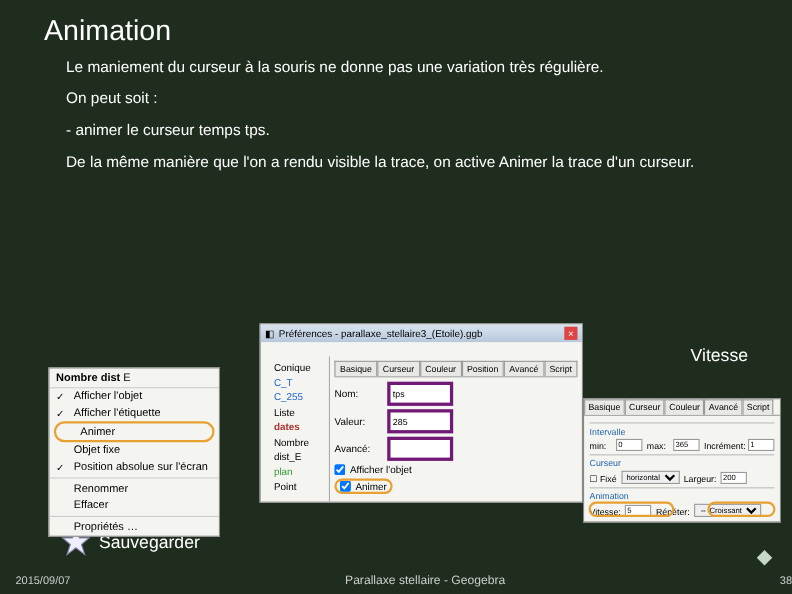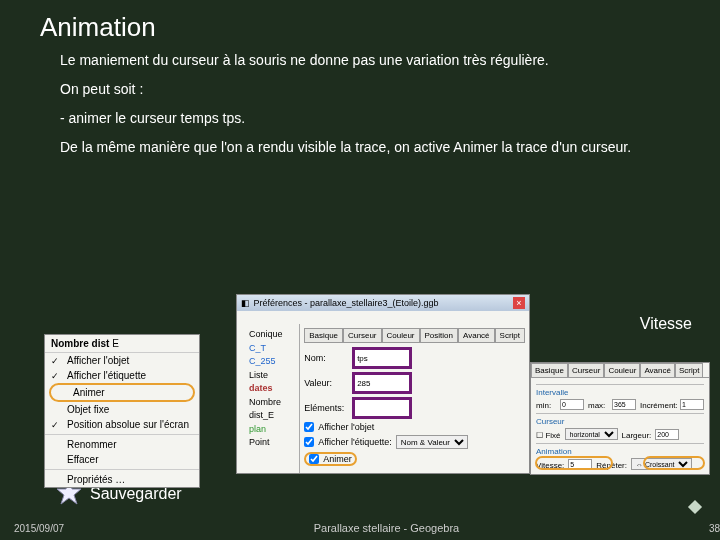--- a/index.html
+++ b/index.html
@@ -2,21 +2,21 @@
 <html><head>
 <meta charset="utf-8">
 <style>
   * { margin: 0; padding: 0; box-sizing: border-box; }
   html, body { width: 720px; height: 540px; font-family: Arial, sans-serif; }
   body { background: #1e2d1e; color: #fff; position: relative; }
   .title { font-size: 26px; padding: 12px 0 0 40px; }
   .body { padding: 8px 40px 0 60px; font-size: 14px; line-height: 1.35; }
   .body p { margin-bottom: 10px; }
   .label { position: absolute; font-size: 16px; color: #fff; }
-  .vitesse { right: 28px; top: 315px; }
+  .vitesse { right: 40px; top: 315px; }
   .sauveg { left: 90px; top: 485px; }
   .footer { position: absolute; bottom: 6px; left: 0; right: 0; display: flex; align-items: center; font-size: 10px; color: #ccc; }
   .footer .date { padding-left: 14px; }
   .footer .ftitle { flex: 1; text-align: center; font-size: 11px; }
   .footer .pnum { }
   .diamond { position: absolute; right: 20px; bottom: 28px; width: 10px; height: 10px; background: #c8d8c8; transform: rotate(45deg); }
   .star { position: absolute; left: 54px; top: 478px; width: 30px; height: 30px; }
   .star svg { width: 100%; height: 100%; }
 
   
@@ -150,32 +150,27 @@
       </div>
       <div class="row">
           <label>Nom:</label>
           <input class="t" value="tps" style="">
         </div>
       <div class="row">
           <label>Valeur:</label>
           <input class="t" value="285" style="">
         </div>
       <div class="row">
-          <label>Eléments:</label>
+          <label>Avancé:</label>
           <input class="t" style="">
         </div>
       <div class="cb">
           <input type="checkbox" checked="" style="">
           <span>Afficher l'objet</span>
         </div>
-      <div class="cb">
-          <input type="checkbox" checked="" style="">
-          <span>Afficher l'étiquette:</span>
-        <select><option>Nom &amp; Valeur</option></select>
-      </div>
       <div class="cb">
         <span class="hl2">
           <input type="checkbox" checked="" style="">
             <span>Animer</span>
         </span>
       </div>
     </div>
   </div>
 </div>
 

